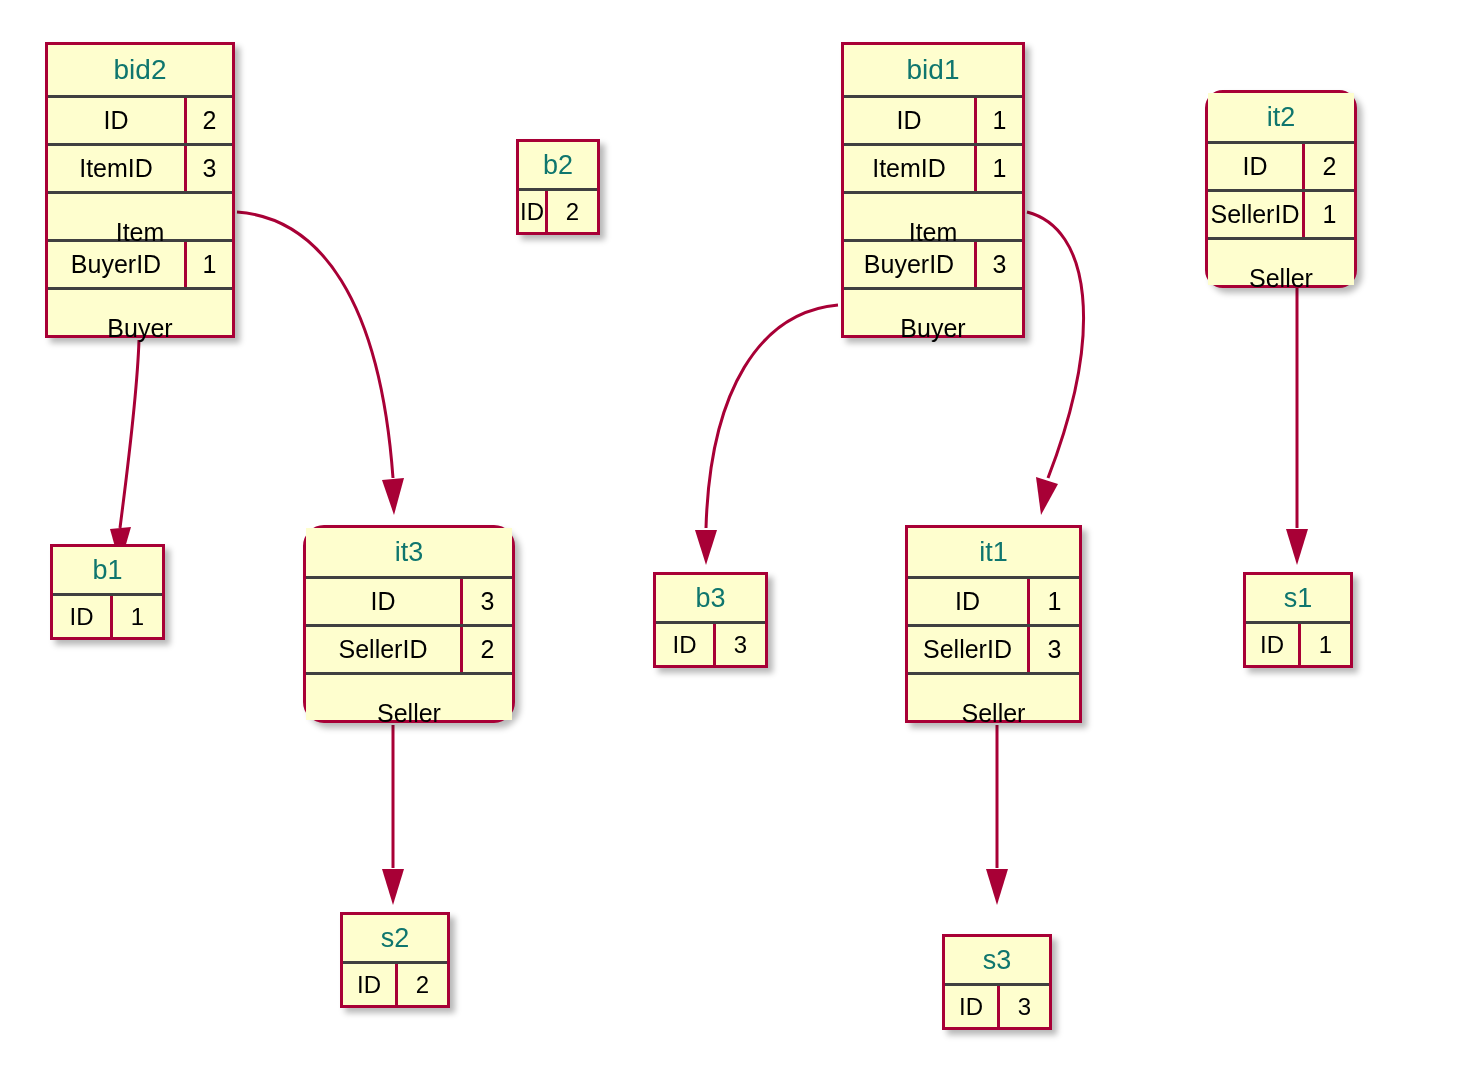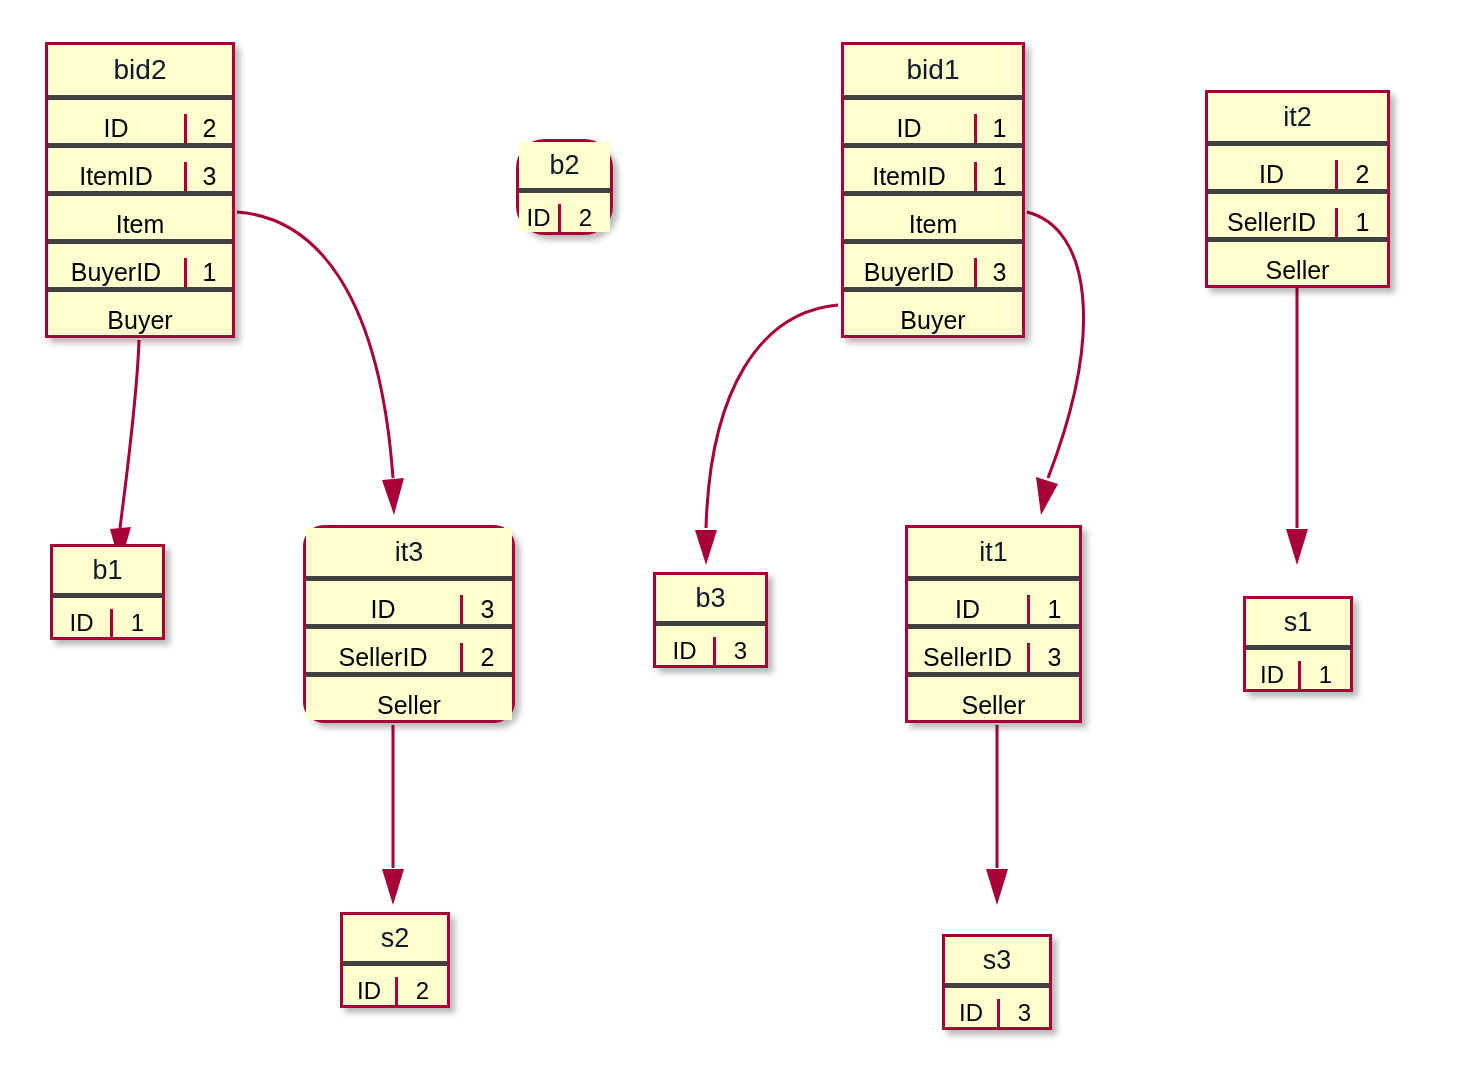--- a/index.html
+++ b/index.html
@@ -21,33 +21,32 @@
     position: absolute;
     box-sizing: border-box;
     border: 3px solid #A80036;
     background: #FEFECE;
     box-shadow: 5px 5px 6px rgba(0,0,0,0.28);
     z-index: 5;
   }
   .obj-title {
     box-sizing: border-box;
     text-align: center;
-    color: #0f172a;
+    color: #0f766e;
     background: #FEFECE;
     white-space: nowrap;
     display: flex;
     align-items: center;
     justify-content: center;
   }
   .row {
     display: flex;
     box-sizing: border-box;
-    border-top: 5px solid #404040;
-    background: #FEFECE;
-    align-items: flex-end;
+    border-top: 3px solid #404040;
+    background: #FEFECE;
   }
   .cell-label {
     box-sizing: border-box;
     text-align: center;
     color: #000000;
     background: #FEFECE;
     white-space: nowrap;
     display: flex;
     align-items: center;
     justify-content: center;
@@ -163,21 +162,21 @@
     </div>
     <div class="row">
       <div class="cell-label">BuyerID</div>
       <div class="cell-value">1</div>
     </div>
     <div class="row full">
       <div class="cell-label">Buyer</div>
     </div>
   </div>
 
-  <div class="obj small" style="left:516px; top:139px; width:97px;border-radius:29px;">
+  <div class="obj small" style="left:516px; top:139px; width:84px;">
     <div class="obj-title">b2</div>
     <div class="row">
       <div class="cell-label">ID</div>
       <div class="cell-value">2</div>
     </div>
   </div>
 
   <div class="obj big" style="left:841px; top:42px; width:184px;">
     <div class="obj-title">bid1</div>
     <div class="row">
@@ -193,21 +192,21 @@
     </div>
     <div class="row">
       <div class="cell-label">BuyerID</div>
       <div class="cell-value">3</div>
     </div>
     <div class="row full">
       <div class="cell-label">Buyer</div>
     </div>
   </div>
 
-  <div class="obj mid" style="left:1205px; top:90px; width:185px;">
+  <div class="obj mid" style="left:1205px; top:90px; width:152px;border-radius:18px;">
     <div class="obj-title">it2</div>
     <div class="row">
       <div class="cell-label">ID</div>
       <div class="cell-value">2</div>
     </div>
     <div class="row">
       <div class="cell-label">SellerID</div>
       <div class="cell-value">1</div>
     </div>
     <div class="row full">
@@ -254,21 +253,21 @@
     </div>
     <div class="row">
       <div class="cell-label">SellerID</div>
       <div class="cell-value">3</div>
     </div>
     <div class="row full">
       <div class="cell-label">Seller</div>
     </div>
   </div>
 
-  <div class="obj small" style="left:1243px; top:572px; width:110px;margin-top:24px;">
+  <div class="obj small" style="left:1243px; top:572px; width:110px;">
     <div class="obj-title">s1</div>
     <div class="row">
       <div class="cell-label">ID</div>
       <div class="cell-value">1</div>
     </div>
   </div>
 
   <div class="obj small" style="left:340px; top:912px; width:110px;">
     <div class="obj-title">s2</div>
     <div class="row">

